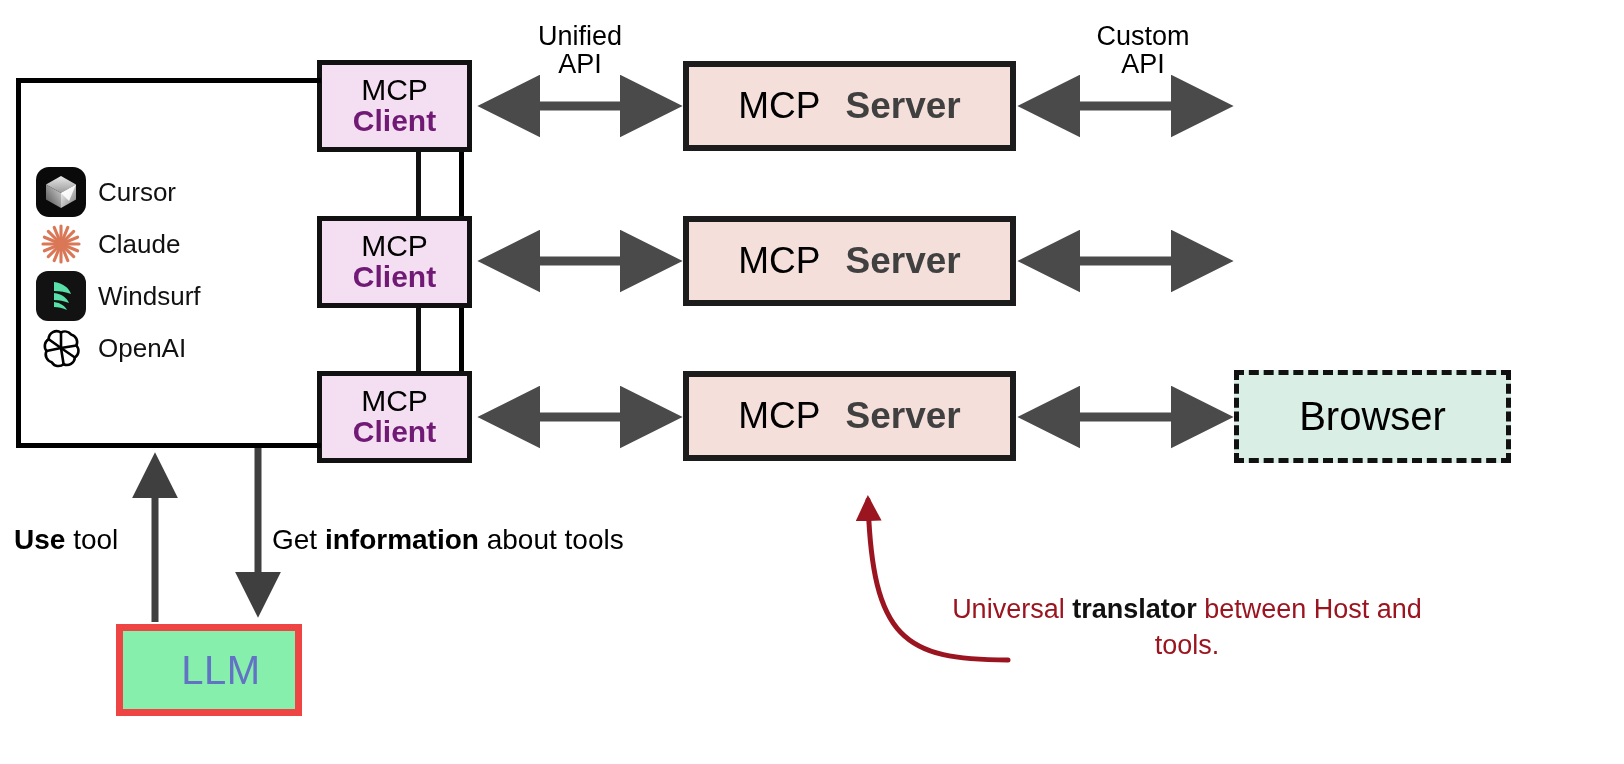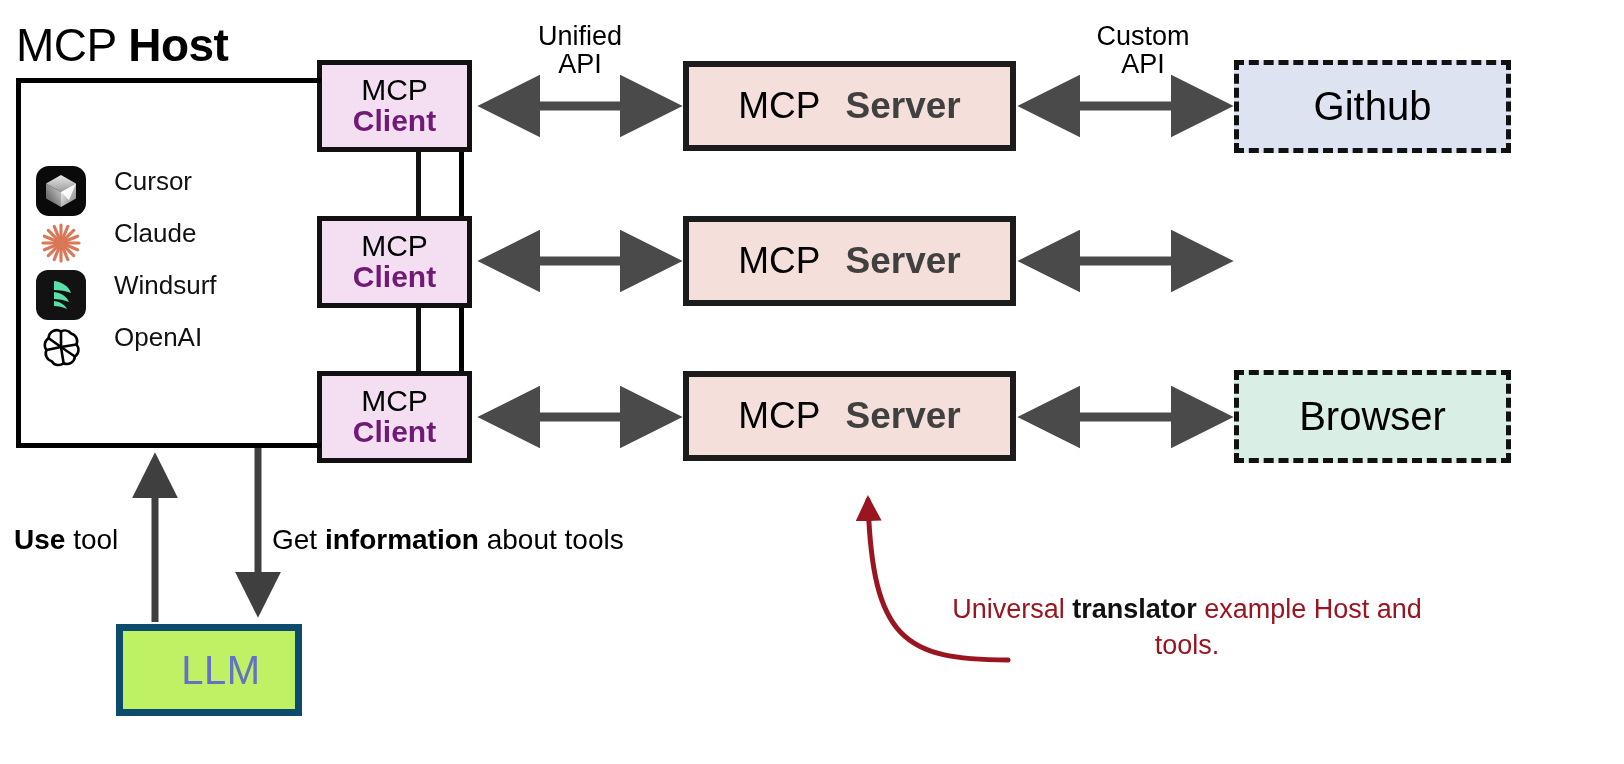--- a/index.html
+++ b/index.html
@@ -43,21 +43,22 @@
   #for-example {
     left: 30px; top: 128px;
     font-size: 27px;
     font-weight: 700;
     color: #111;
     white-space: nowrap;
   }
 
   .example-row {
     display: flex;
-    gap: 28px;
+    align-items: center;
+    gap: 12px;
     height: 52px;
   }
   .example-label {
     font-size: 26px;
     font-weight: 400;
     color: #111;
     white-space: nowrap;
   }
   .ex-icon {
     width: 50px; height: 50px;
@@ -114,22 +115,22 @@
     align-items: center;
     justify-content: center;
     white-space: nowrap;
   }
   .tool-box .tlabel { font-size: 40px; font-weight: 400; color: #000; }
 
   
   #llm-box {
     left: 116px; top: 624px;
     width: 186px; height: 92px;
-    border: 7px solid #0c4a6e;
-    background: #bef264;
+    border: 7px solid #ef4444;
+    background: #86efac;
     box-sizing: border-box;
     display: flex; align-items: center; justify-content: center; padding-left: 24px;
   }
   #llm-box .llabel {
     font-size: 40px;
     font-weight: 500;
     color: #6272c4;
     letter-spacing: 0.5px;
   }
 
@@ -164,23 +165,20 @@
   #translator-note .hl { color: #111; font-weight: 700; }
 
   svg { display: block; overflow: visible; }
   .arrow-layer { left: 0; top: 0; width: 1624px; height: 764px; pointer-events: none; }
 </style>
 </head>
 <body>
 
 <div id="stage">
 
-  <div id="host-title" class="abs">
-    <span class="light">MCP </span><span class="bold">Host</span>
-  </div>
 
   <div id="host-box" class="abs"></div>
 
 
   <div class="abs" style="left:36px; top:166px;">
 
     <div class="example-row">
       <div class="ex-icon">
         <svg width="50" height="50" viewBox="0 0 50 50">
           <rect x="0" y="0" width="50" height="50" rx="13" fill="#0a0a0a"></rect>
@@ -292,23 +290,20 @@
   </div>
   <div class="abs server-box" style="left:683px; top:216px;">
     <span class="l1">MCP</span>
     <span class="l2">Server</span>
   </div>
   <div class="abs server-box" style="left:683px; top:371px;">
     <span class="l1">MCP</span>
     <span class="l2">Server</span>
   </div>
 
-  <div class="abs tool-box" style="left:1234px; top:60px; background:#dde3f1;">
-    <span class="tlabel">Github</span>
-  </div>
   <div class="abs tool-box" style="left:1234px; top:370px; background:#d9eee4;">
     <span class="tlabel">Browser</span>
   </div>
 
   <svg class="abs arrow-layer" viewBox="0 0 1624 764">
     <defs>
       <marker id="ahR" markerWidth="7" markerHeight="7" refX="5.6" refY="3.5" orient="auto" markerUnits="strokeWidth">
         <path d="M0,0 L7,3.5 L0,7 z" fill="#4a4a4a"></path>
       </marker>
       <marker id="ahL" markerWidth="7" markerHeight="7" refX="1.4" refY="3.5" orient="auto" markerUnits="strokeWidth">
@@ -357,16 +352,16 @@
 
   <div id="get-info-cap" class="abs">
     <span class="n">Get </span><span class="b">information</span><span class="n"> about tools</span>
   </div>
 
   <div id="llm-box" class="abs">
     <span class="llabel">LLM</span>
   </div>
 
   <div id="translator-note" class="abs">
-    <span>Universal </span><span class="hl">translator</span><span> example Host and tools.</span>
+    <span>Universal </span><span class="hl">translator</span><span> between Host and tools.</span>
   </div>
 
 </div>
 
 </body></html>

